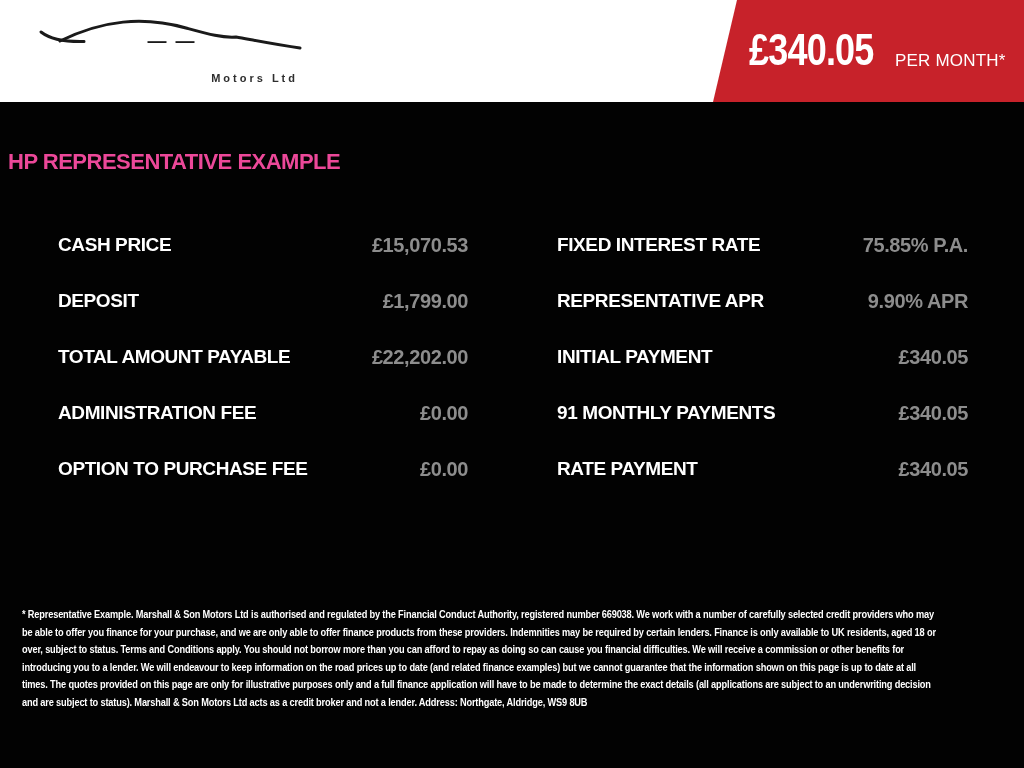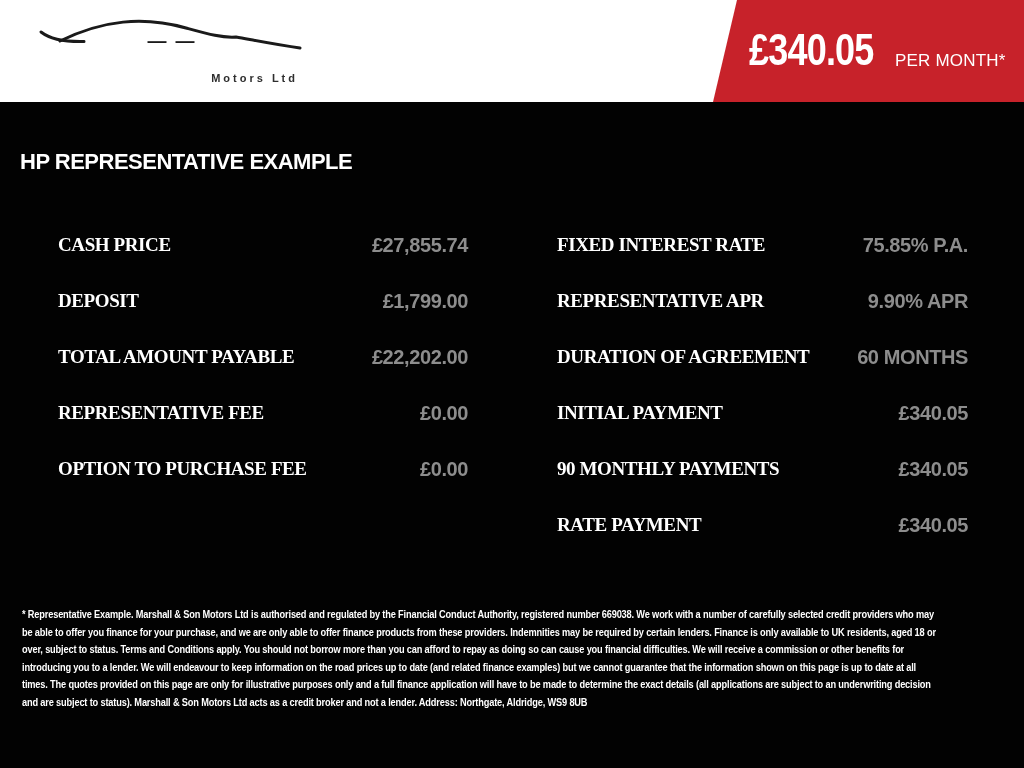--- a/index.html
+++ b/index.html
@@ -38,30 +38,30 @@
     position:absolute;left:36px;top:50%;
     font-size:45px;font-weight:bold;letter-spacing:-1px;white-space:nowrap;
     transform:translateY(-52%) scaleX(0.8);transform-origin:left center;
   }
   .banner-period{
     position:absolute;left:182px;top:51px;
     font-size:17px;font-weight:normal;letter-spacing:0.2px;white-space:nowrap;
   }
   
   .title{
-    position:absolute;left:20px;top:134px;
-    color:#ffffff;font-size:22px;font-weight:bold;letter-spacing:-0.5px;
+    position:absolute;left:8px;top:134px;
+    color:#ec4899;font-size:22px;font-weight:bold;letter-spacing:-0.5px;
   }
   .col{position:absolute;top:217px;}
   .col-left{left:58px;width:410px;}
   .col-right{left:557px;width:411px;}
   .row{display:flex;justify-content:space-between;align-items:center;height:56px;}
   .row .label{
     color:#ffffff;font-size:19px;font-weight:bold;
-    letter-spacing:-0.4px;white-space:nowrap;font-family:Liberation Serif, serif;
+    letter-spacing:-0.4px;white-space:nowrap;
   }
   .row .value{
     color:var(--value-gray,#8d8d8d);font-size:20px;font-weight:bold;
     letter-spacing:-0.4px;white-space:nowrap;
   }
   .disclaimer{
     position:absolute;left:22px;top:606px;width:1092px;
     color:#ffffff;font-size:11px;font-weight:bold;
     line-height:17.5px;letter-spacing:-0.2px;
     transform:scaleX(0.84);transform-origin:left top;
@@ -93,36 +93,36 @@
     </div>
 
   </div>
 
   <h1 class="title">HP REPRESENTATIVE EXAMPLE</h1>
 
   <div class="col col-left">
 
       <div class="row">
         <span class="label">CASH PRICE</span>
-        <span class="value">£27,855.74</span>
+        <span class="value">£15,070.53</span>
       </div>
 
       <div class="row">
         <span class="label">DEPOSIT</span>
         <span class="value">£1,799.00</span>
       </div>
 
 
       <div class="row">
         <span class="label">TOTAL AMOUNT PAYABLE</span>
         <span class="value">£22,202.00</span>
       </div>
 
       <div class="row">
-        <span class="label">REPRESENTATIVE FEE</span>
+        <span class="label">ADMINISTRATION FEE</span>
         <span class="value">£0.00</span>
       </div>
 
       <div class="row">
         <span class="label">OPTION TO PURCHASE FEE</span>
         <span class="value">£0.00</span>
       </div>
     </div>
 
   <div class="col col-right">
@@ -130,32 +130,28 @@
       <div class="row">
         <span class="label">FIXED INTEREST RATE</span>
         <span class="value">75.85% P.A.</span>
       </div>
 
       <div class="row">
         <span class="label">REPRESENTATIVE APR</span>
         <span class="value">9.90% APR</span>
       </div>
 
-      <div class="row">
-        <span class="label">DURATION OF AGREEMENT</span>
-        <span class="value">60 MONTHS</span>
-      </div>
 
       <div class="row">
         <span class="label">INITIAL PAYMENT</span>
         <span class="value">£340.05</span>
       </div>
 
       <div class="row">
-        <span class="label">90 MONTHLY PAYMENTS</span>
+        <span class="label">91 MONTHLY PAYMENTS</span>
         <span class="value">£340.05</span>
       </div>
 
       <div class="row">
         <span class="label">RATE PAYMENT</span>
         <span class="value">£340.05</span>
       </div>
     </div>
 
   <p class="disclaimer">* Representative Example. Marshall &amp; Son Motors Ltd is authorised and regulated by the Financial Conduct Authority, registered number 669038. We work with a number of carefully selected credit providers who may be able to offer you finance for your purchase, and we are only able to offer finance products from these providers. Indemnities may be required by certain lenders. Finance is only available to UK residents, aged 18 or over, subject to status. Terms and Conditions apply. You should not borrow more than you can afford to repay as doing so can cause you financial difficulties. We will receive a commission or other benefits for introducing you to a lender. We will endeavour to keep information on the road prices up to date (and related finance examples) but we cannot guarantee that the information shown on this page is up to date at all times. The quotes provided on this page are only for illustrative purposes only and a full finance application will have to be made to determine the exact details (all applications are subject to an underwriting decision and are subject to status). Marshall &amp; Son Motors Ltd acts as a credit broker and not a lender. Address: Northgate, Aldridge, WS9 8UB</p>

